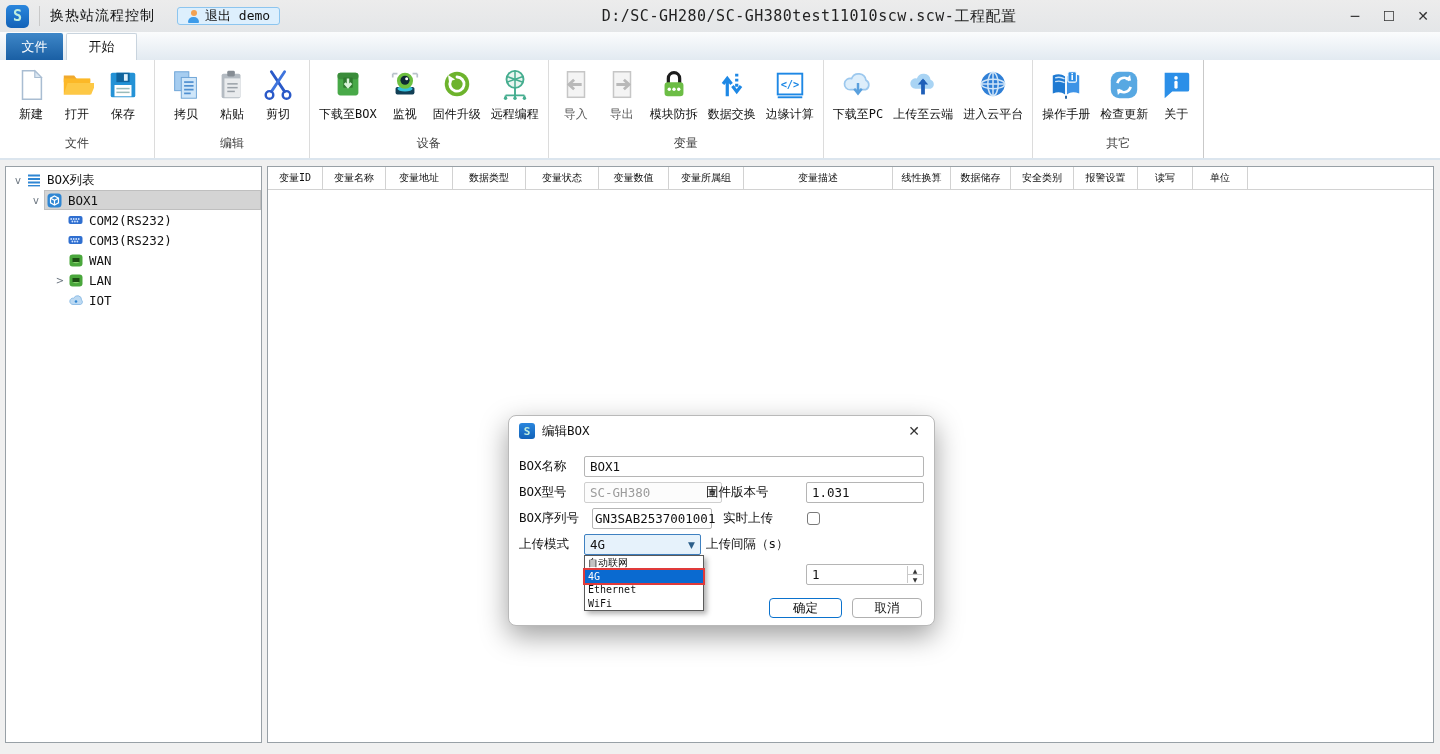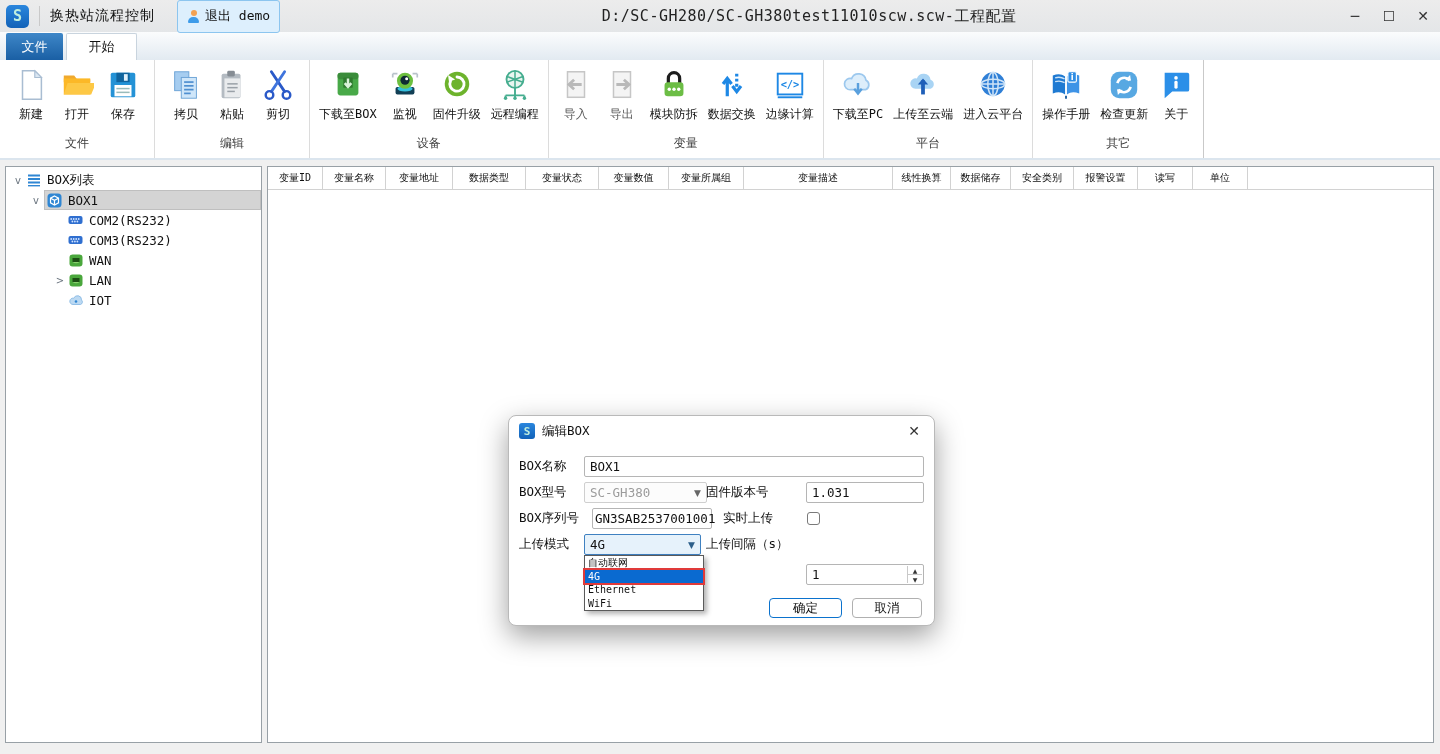--- a/index.html
+++ b/index.html
@@ -8,21 +8,21 @@
     font-size:12px; color:#111; background:#f0f0f0; }
 
   
   .titlebar { height:32px; background:linear-gradient(#ececec,#e4e6e8);
     display:flex; align-items:center; padding-left:6px; }
   .applogo { width:23px; height:23px; border-radius:5px;
     background:linear-gradient(#2a86dd,#1262b8); color:#bfeede; font-weight:bold;
     font-size:15px; display:flex; align-items:center; justify-content:center; }
   .tb-sep { width:1px; height:20px; background:#c9c9c9; margin:0 10px; }
   .quicktitle { font-size:14px; letter-spacing:1px; }
-  .logout-btn { margin-left:22px; height:33px; display:flex; align-items:center; gap:5px;
+  .logout-btn { margin-left:22px; height:18px; display:flex; align-items:center; gap:5px;
     background:#ddeffd; border:1px solid #8cc5ef; border-radius:3px; padding:0 9px; font-size:13px; }
   .avatar { width:13px; height:13px; position:relative; }
   .avatar .head { position:absolute; left:3.5px; top:0; width:6px; height:6px; border-radius:50%; background:#f2a153; }
   .avatar .body { position:absolute; left:1px; bottom:0; width:11px; height:6px;
     border-radius:5px 5px 1px 1px; background:#3d9be9; }
   .wintitle { flex:1; text-align:center; font-size:15px; letter-spacing:.5px; color:#222; }
   .controls { display:flex; }
   .ctl { width:34px; height:30px; display:flex; align-items:center; justify-content:center;
     font-size:14px; color:#333; font-family:"DejaVu Sans",sans-serif; }
 
@@ -345,21 +345,20 @@
           <svg width="34" height="34" viewBox="0 0 36 36">
               <circle cx="18" cy="17" r="12.5" fill="#2f7fd6"></circle>
               <ellipse cx="18" cy="17" rx="5.5" ry="12.5" fill="none" stroke="#cfe4f7" stroke-width="1.6"></ellipse>
               <ellipse cx="18" cy="17" rx="12.5" ry="5" fill="none" stroke="#cfe4f7" stroke-width="1.6"></ellipse>
               <path d="M5.5 17h25M18 4.5v25" stroke="#cfe4f7" stroke-width="1.6"></path>
             </svg>
           </span>
         <span class="rlabel">进入云平台</span>
       </div>
     </div>
-    <div class="glabel">平台</div>
   </div>
 
   <div class="rgroup" style="border-right:1px solid #c9c9c9;">
     <div class="rbuttons">
       <div class="rbtn">
         <span class="ric">
           <svg width="34" height="34" viewBox="0 0 36 36">
               <path d="M4 8c5-2 9-2 13 1v19c-4-3-8-3-13-1z" fill="#1f7ad2"></path>
               <path d="M32 8c-5-2-9-2-13 1v19c4-3 8-3 13-1z" fill="#3e93e6"></path>
               <path d="M6.5 10.5c3.5-1.2 6.5-1 10 1M6.5 14.5c3.5-1.2 6.5-1 10 1" stroke="#cde4f8" stroke-width="1.4" fill="none"></path>
@@ -516,21 +515,21 @@
     <div class="f" style="left:10px; top:40px;">
         <span class="flabel">BOX名称</span>
       </div>
     <div class="f tinput" style="left:75px; top:40px; width:340px;">
         <span>BOX1</span>
       </div>
 
     <div class="f" style="left:10px; top:66px;">
         <span class="flabel">BOX型号</span>
       </div>
-    <div class="f combo disabled" style="left:75px; top:66px; width:123px;gap:6px;">
+    <div class="f combo disabled" style="left:75px; top:66px; width:138px;gap:6px;">
       <span>SC-GH380</span>
         <span class="car">▼</span>
     </div>
     <div class="f" style="left:197px; top:66px;">
         <span class="flabel">固件版本号</span>
       </div>
     <div class="f tinput" style="left:297px; top:66px; width:118px;">
         <span>1.031</span>
       </div>
 

